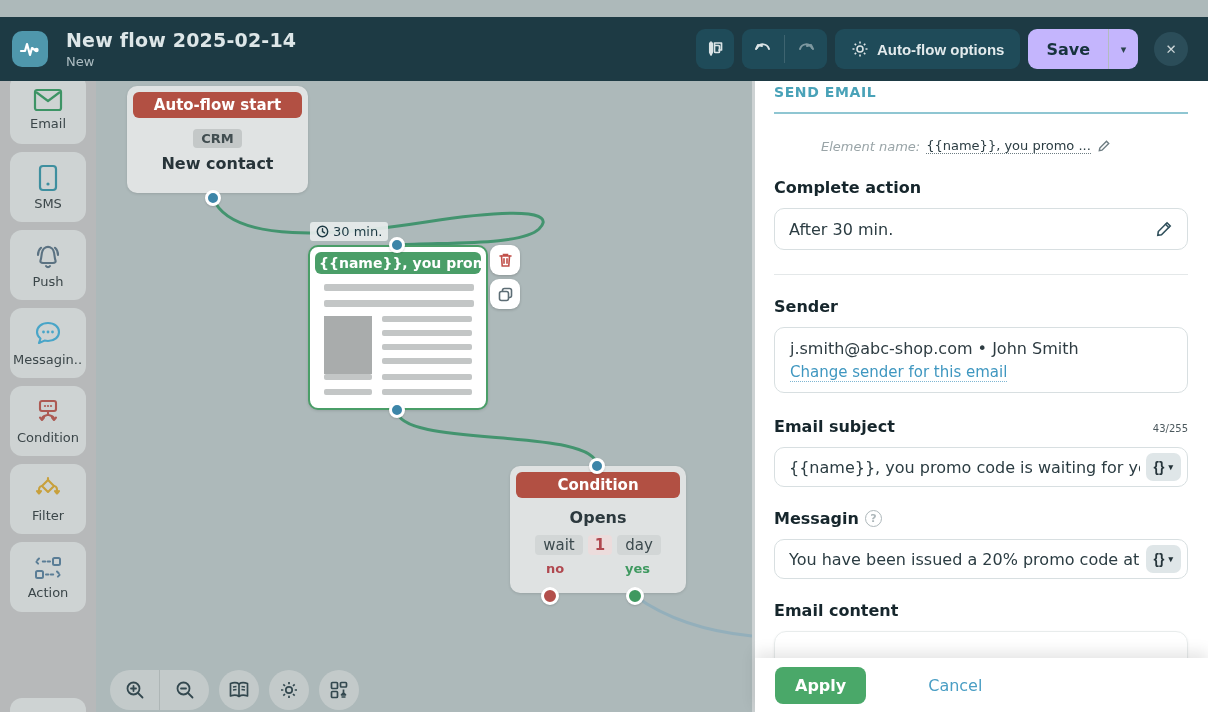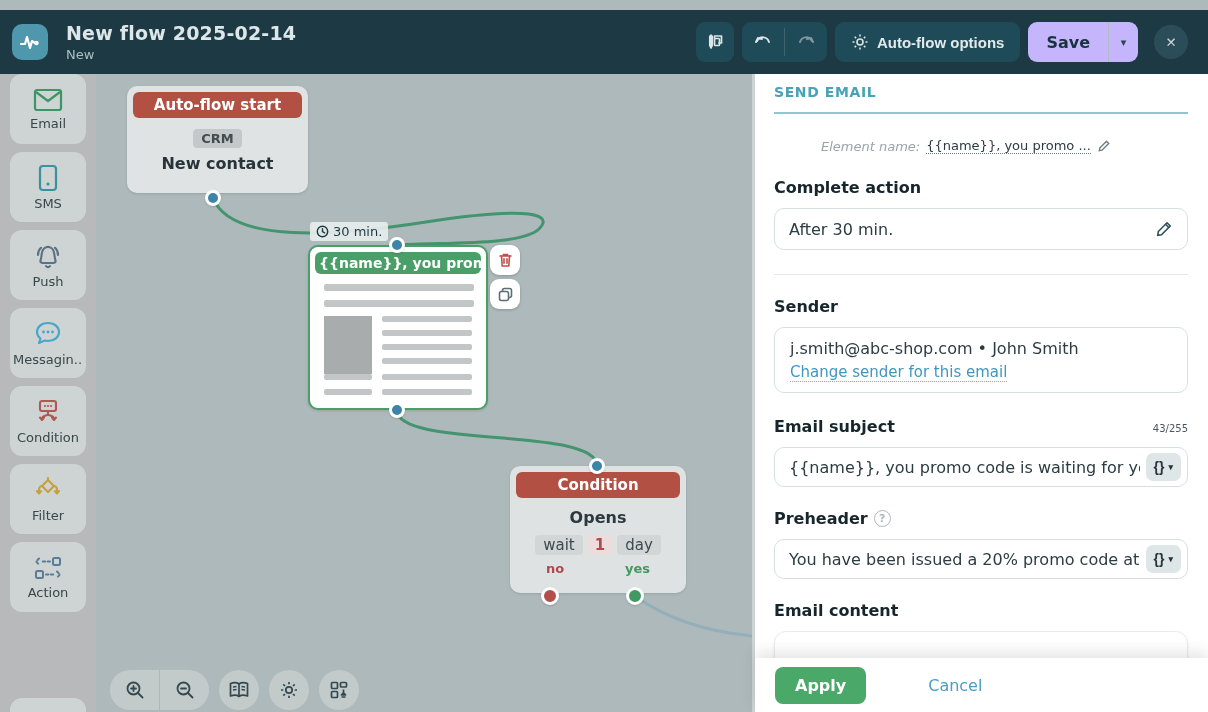--- a/index.html
+++ b/index.html
@@ -1,20 +1,20 @@
 <!DOCTYPE html>
 <html><head>
 <meta charset="utf-8">
 <style>
   * { margin:0; padding:0; box-sizing:border-box; }
   html,body { width:1208px; height:712px; overflow:hidden; font-family:"DejaVu Sans","Liberation Sans",sans-serif; }
   body { background:#adb9ba; position:relative; }
 
   
-  .header { position:absolute; top:10px; left:0; width:1208px; height:64px; background:#1d3a44; display:flex; align-items:center; z-index:50; }
+  .header { position:absolute; top:17px; left:0; width:1208px; height:64px; background:#1d3a44; display:flex; align-items:center; z-index:50; }
   .logo { width:36px; height:36px; border-radius:10px; background:#4f97ac; margin-left:12px; display:flex; align-items:center; justify-content:center; }
   .titles { margin-left:18px; }
   .title { color:#dde6e8; font-size:19px; font-weight:700; letter-spacing:.2px; }
   .subtitle { color:#aebec3; font-size:13px; margin-top:3px; }
   .header-right { margin-left:auto; display:flex; align-items:center; gap:8px; padding-right:20px; }
   .hbtn { background:#1f4b59; border:none; border-radius:9px; height:40px; display:flex; align-items:center; justify-content:center; color:#dbe4e6; cursor:pointer; }
   .hbtn.icon-only { width:38px; }
   .undo-redo { display:flex; background:#1f4b59; border-radius:9px; height:40px; overflow:hidden; }
   .undo-redo .seg { width:42px; display:flex; align-items:center; justify-content:center; background:transparent; border:none; cursor:pointer; }
   .undo-redo .divider { width:1px; background:rgba(255,255,255,.14); margin:6px 0; }
@@ -386,21 +386,21 @@
     </div>
     <div class="field-box input-wrap">
       <input value="{{name}}, you promo code is waiting for you" style="">
       <button class="var-chip">
         <span>{}</span>
         <span class="caret">▾</span>
       </button>
     </div>
 
     <div class="pre-head mt22">
-      <div class="sec-h">Preheader</div>
+      <div class="sec-h">Messagin</div>
       <div class="help-circ">?</div>
     </div>
     <div class="field-box input-wrap">
       <input value="You have been issued a 20% promo code at our s" style="">
       <button class="var-chip">
         <span>{}</span>
         <span class="caret">▾</span>
       </button>
     </div>
 

